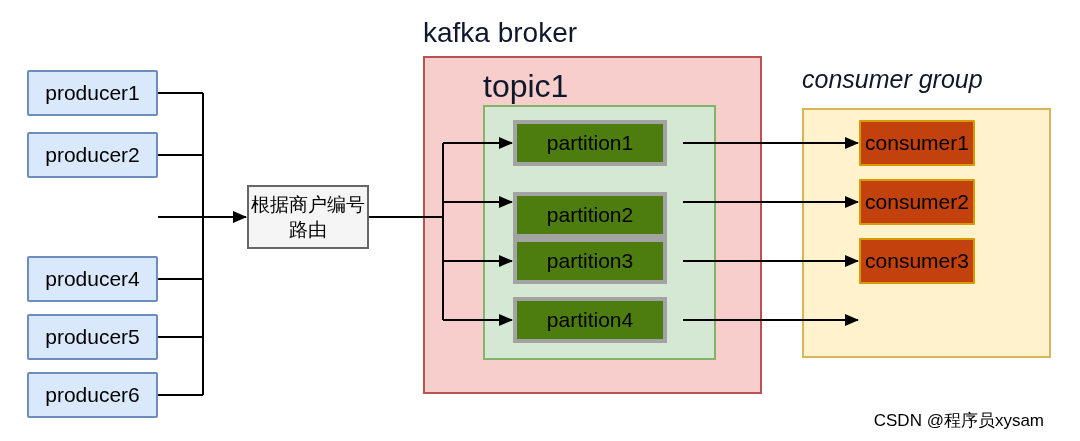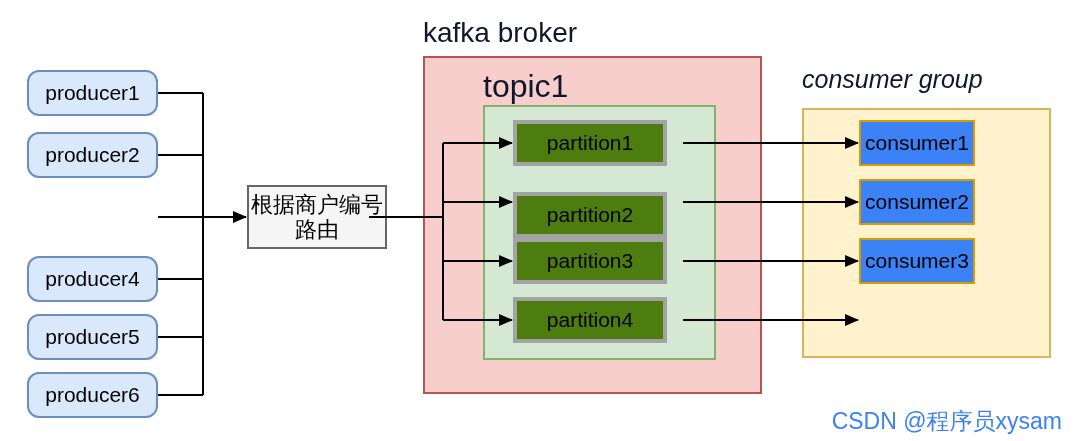--- a/index.html
+++ b/index.html
@@ -22,78 +22,78 @@
     display: flex;
     align-items: center;
     justify-content: center;
     font-size: 21px;
     color: #000000;
   }
   .producer {
     left: 27px; width: 131px; height: 46px;
     background: #dae8fc;
     border: 2px solid #6c8ebf;
-    border-radius: 12px;
+    border-radius: 2px;
   }
   .partition {
     left: 513px; width: 154px; height: 46px;
     background: #4d7c0f;
     border: 4px solid #a3a3a3;
   }
   .consumer {
     left: 859px; width: 116px; height: 46px;
-    background: #3b82f6;
+    background: #c2410c;
     border: 2px solid #d79b00;
     border-radius: 1px;
   }
   .broker-box {
     left: 423px; top: 56px; width: 339px; height: 338px;
     background: #f8cecc;
     border: 2px solid #b85450;
   }
   .topic-box {
     left: 483px; top: 105px; width: 233px; height: 255px;
     background: #d5e8d4;
     border: 2px solid #82b366;
   }
   .group-box {
     left: 802px; top: 108px; width: 249px; height: 250px;
     background: #fff2cc;
     border: 2px solid #d6b656;
   }
   .router {
-    left: 247px; top: 185px; width: 140px; height: 64px;
+    left: 247px; top: 185px; width: 122px; height: 64px;
     background: #f5f5f5;
     border: 2px solid #666666;
     flex-direction: column;
-    font-size: 22px;
+    font-size: 19px;
     line-height: 25px;
     text-align: center;
   }
   .title {
     position: absolute;
     text-align: left;
     color: #0f172a;
     white-space: nowrap;
   }
   .title-broker { left: 423px; width: 339px; top: 17px; font-size: 28px; line-height: 32px; }
   .title-topic  { left: 483px; width: 233px; top: 71px; font-size: 32px; line-height: 30px; }
   .title-group  { left: 802px; width: 249px; top: 64px; font-size: 25px; line-height: 30px; font-style: italic; }
   .wires {
     position: absolute;
     left: 0; top: 0;
     pointer-events: none;
   }
   .watermark {
     position: absolute;
-    right: 18px;
+    right: 36px;
     top: 409px;
-    font-size: 23px;
+    font-size: 17px;
     line-height: 24px;
-    color: #3b82f6;
+    color: #000000;
     white-space: nowrap;
   }
 </style>
 </head>
 <body>
 
 <div class="canvas">
 
   <div class="box broker-box"></div>
   <div class="box topic-box"></div>

